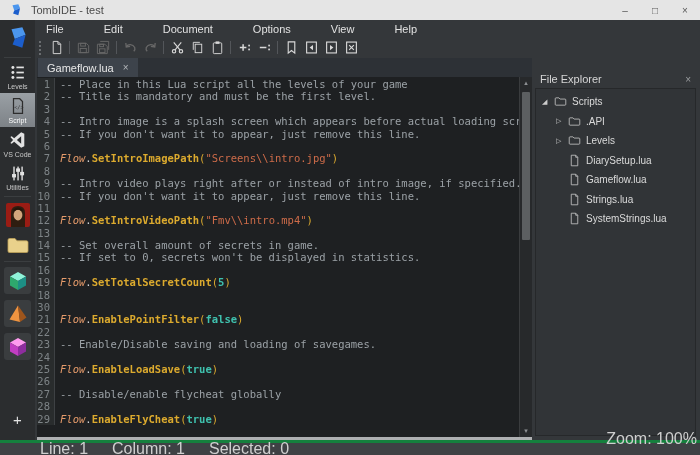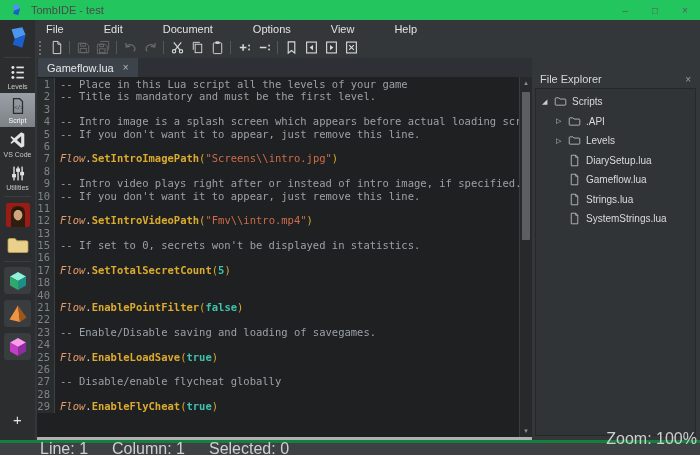--- a/index.html
+++ b/index.html
@@ -1,21 +1,21 @@
 <!DOCTYPE html>
 <html><head>
 <meta charset="utf-8">
 <style>
   * { margin:0; padding:0; box-sizing:border-box; }
   html,body { background:#222; }
   body { font-family:"Liberation Sans", sans-serif; }
   .window { position:relative; width:700px; height:455px; background:#34373a; display:flex; flex-direction:column; overflow:hidden; }
 
   
-  .titlebar { height:20px; background:#22c55e; display:flex; align-items:center; flex:0 0 20px; }
+  .titlebar { height:20px; background:#e5e5e5; display:flex; align-items:center; flex:0 0 20px; }
   .titlebar .app-ico { width:14px; height:14px; margin:0 8px 0 9px; }
   .titlebar .title { font-size:11px; color:#4a4a4a; }
   .win-controls { margin-left:auto; display:flex; height:100%; }
   .win-btn { width:30px; height:100%; display:flex; align-items:center; justify-content:center; font-size:10px; color:#5a5a5a; cursor:default; }
 
   
   .main { flex:1; display:flex; min-height:0; }
 
   
   .sidebar { width:35px; flex:0 0 35px; background:#2b2d2f; display:flex; flex-direction:column; align-items:center; overflow:hidden; }
@@ -362,37 +362,41 @@
                 </div>
                 <div class="cl">
                   <span class="ln">12</span>
                   <span class="ct"><span class="obj">Flow</span><span class="pl">.</span><span class="fn">SetIntroVideoPath</span><span class="par">(</span><span class="str">"Fmv\\intro.mp4"</span><span class="par">)</span></span>
                 </div>
                 <div class="cl">
                   <span class="ln">13</span>
                   <span class="ct"></span>
                 </div>
                 <div class="cl">
+                  <span class="ln">14</span>
+                  <span class="ct"><span class="cm">-- Set overall amount of secrets in game.</span></span>
+                </div>
+                <div class="cl">
                   <span class="ln">15</span>
                   <span class="ct"><span class="cm">-- If set to 0, secrets won't be displayed in statistics.</span></span>
                 </div>
                 <div class="cl">
                   <span class="ln">16</span>
                   <span class="ct"></span>
                 </div>
                 <div class="cl">
-                  <span class="ln">17</span>
+                  <span class="ln">19</span>
                   <span class="ct"><span class="obj">Flow</span><span class="pl">.</span><span class="fn">SetTotalSecretCount</span><span class="par">(</span><span class="lit">5</span><span class="par">)</span></span>
                 </div>
                 <div class="cl">
                   <span class="ln">18</span>
                   <span class="ct"></span>
                 </div>
                 <div class="cl">
-                  <span class="ln">40</span>
+                  <span class="ln">30</span>
                   <span class="ct"></span>
                 </div>
                 <div class="cl">
                   <span class="ln">21</span>
                   <span class="ct"><span class="obj">Flow</span><span class="pl">.</span><span class="fn">EnablePointFilter</span><span class="par">(</span><span class="lit">false</span><span class="par">)</span></span>
                 </div>
                 <div class="cl">
                   <span class="ln">22</span>
                   <span class="ct"></span>
                 </div>

